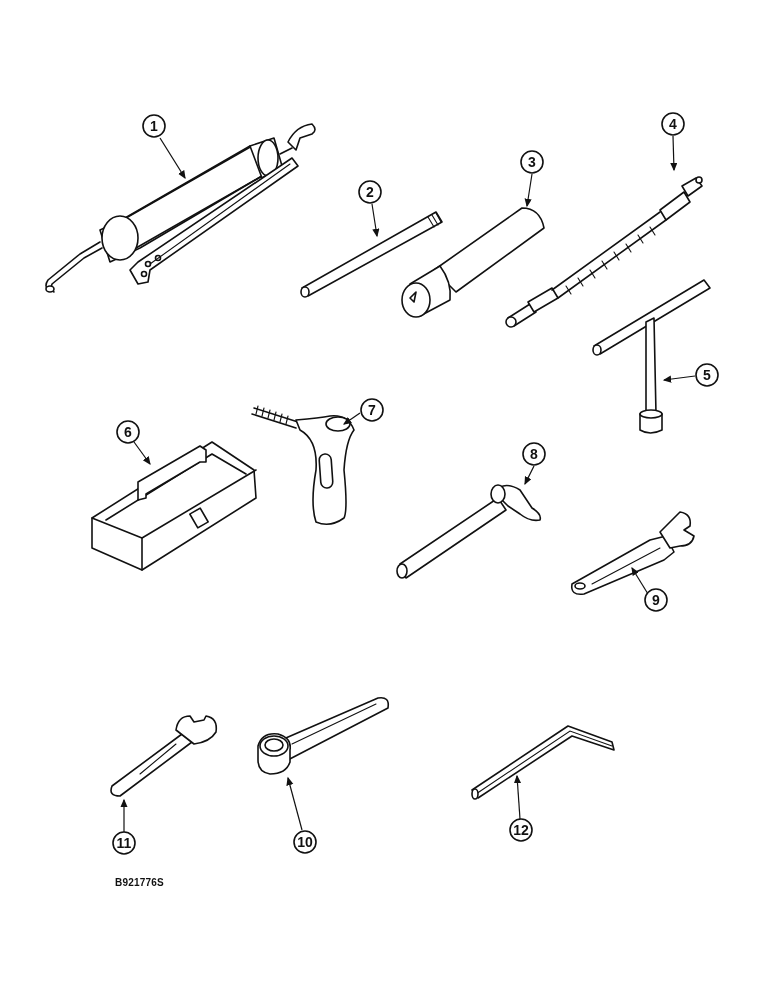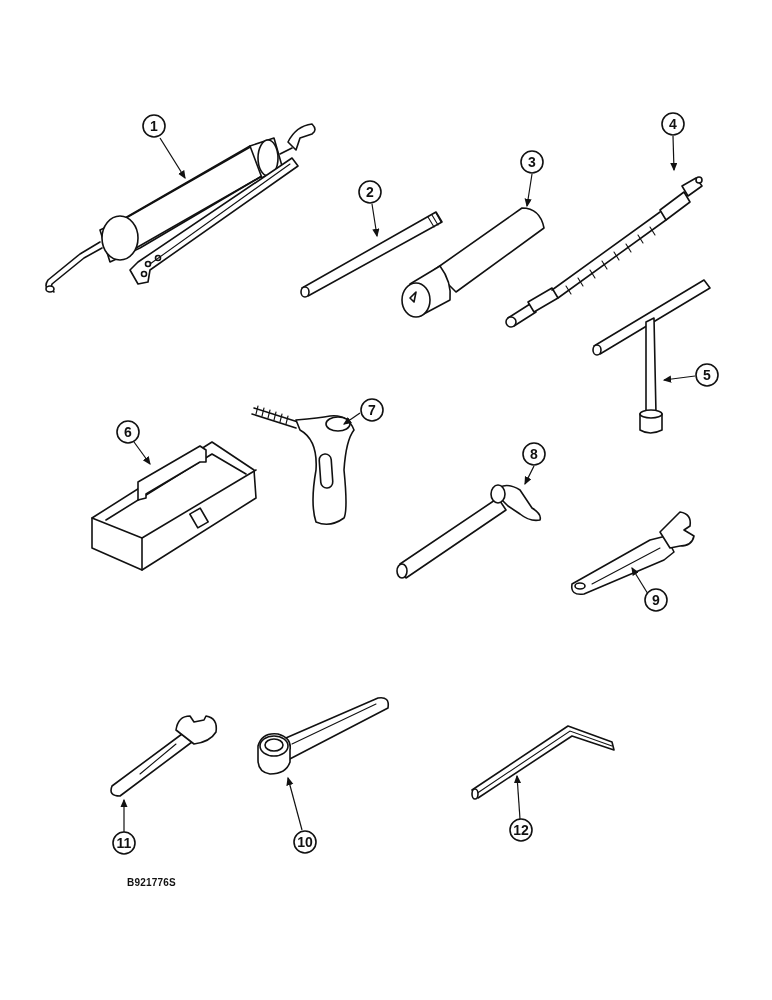--- a/index.html
+++ b/index.html
@@ -5,21 +5,21 @@
   html,body{margin:0;padding:0;background:#ffffff;}
   body{width:772px;height:1000px;position:relative;overflow:hidden;font-family:"Liberation Sans",sans-serif;}
   #art{position:absolute;left:0;top:0;width:772px;height:1000px;}
   .ln{fill:none;stroke:#111;stroke-width:1.6;stroke-linejoin:round;stroke-linecap:round;}
   .lt{fill:none;stroke:#111;stroke-width:1.1;stroke-linecap:round;}
   .wf{fill:#fff;stroke:#111;stroke-width:1.6;stroke-linejoin:round;}
   .callout circle{fill:#fff;stroke:#111;stroke-width:1.6;}
   .callout text{font-family:"Liberation Sans",sans-serif;font-size:14px;font-weight:bold;fill:#111;text-anchor:middle;dominant-baseline:central;}
   .arrow{stroke:#111;stroke-width:1.2;fill:none;}
   .ah{fill:#111;stroke:none;}
-  #figcode{position:absolute;left:127px;top:877px;font-size:10px;font-weight:bold;color:#111;letter-spacing:0.2px;}
+  #figcode{position:absolute;left:115px;top:877px;font-size:10px;font-weight:bold;color:#111;letter-spacing:0.2px;}
 </style>
 </head>
 <body>
 
 <svg id="art" viewBox="0 0 772 1000">
   <defs>
     <marker id="arr" markerWidth="8" markerHeight="8" refX="6" refY="3" orient="auto">
       <path d="M0,0 L7,3 L0,6 Z" class="ah"></path>
     </marker>
   </defs>

